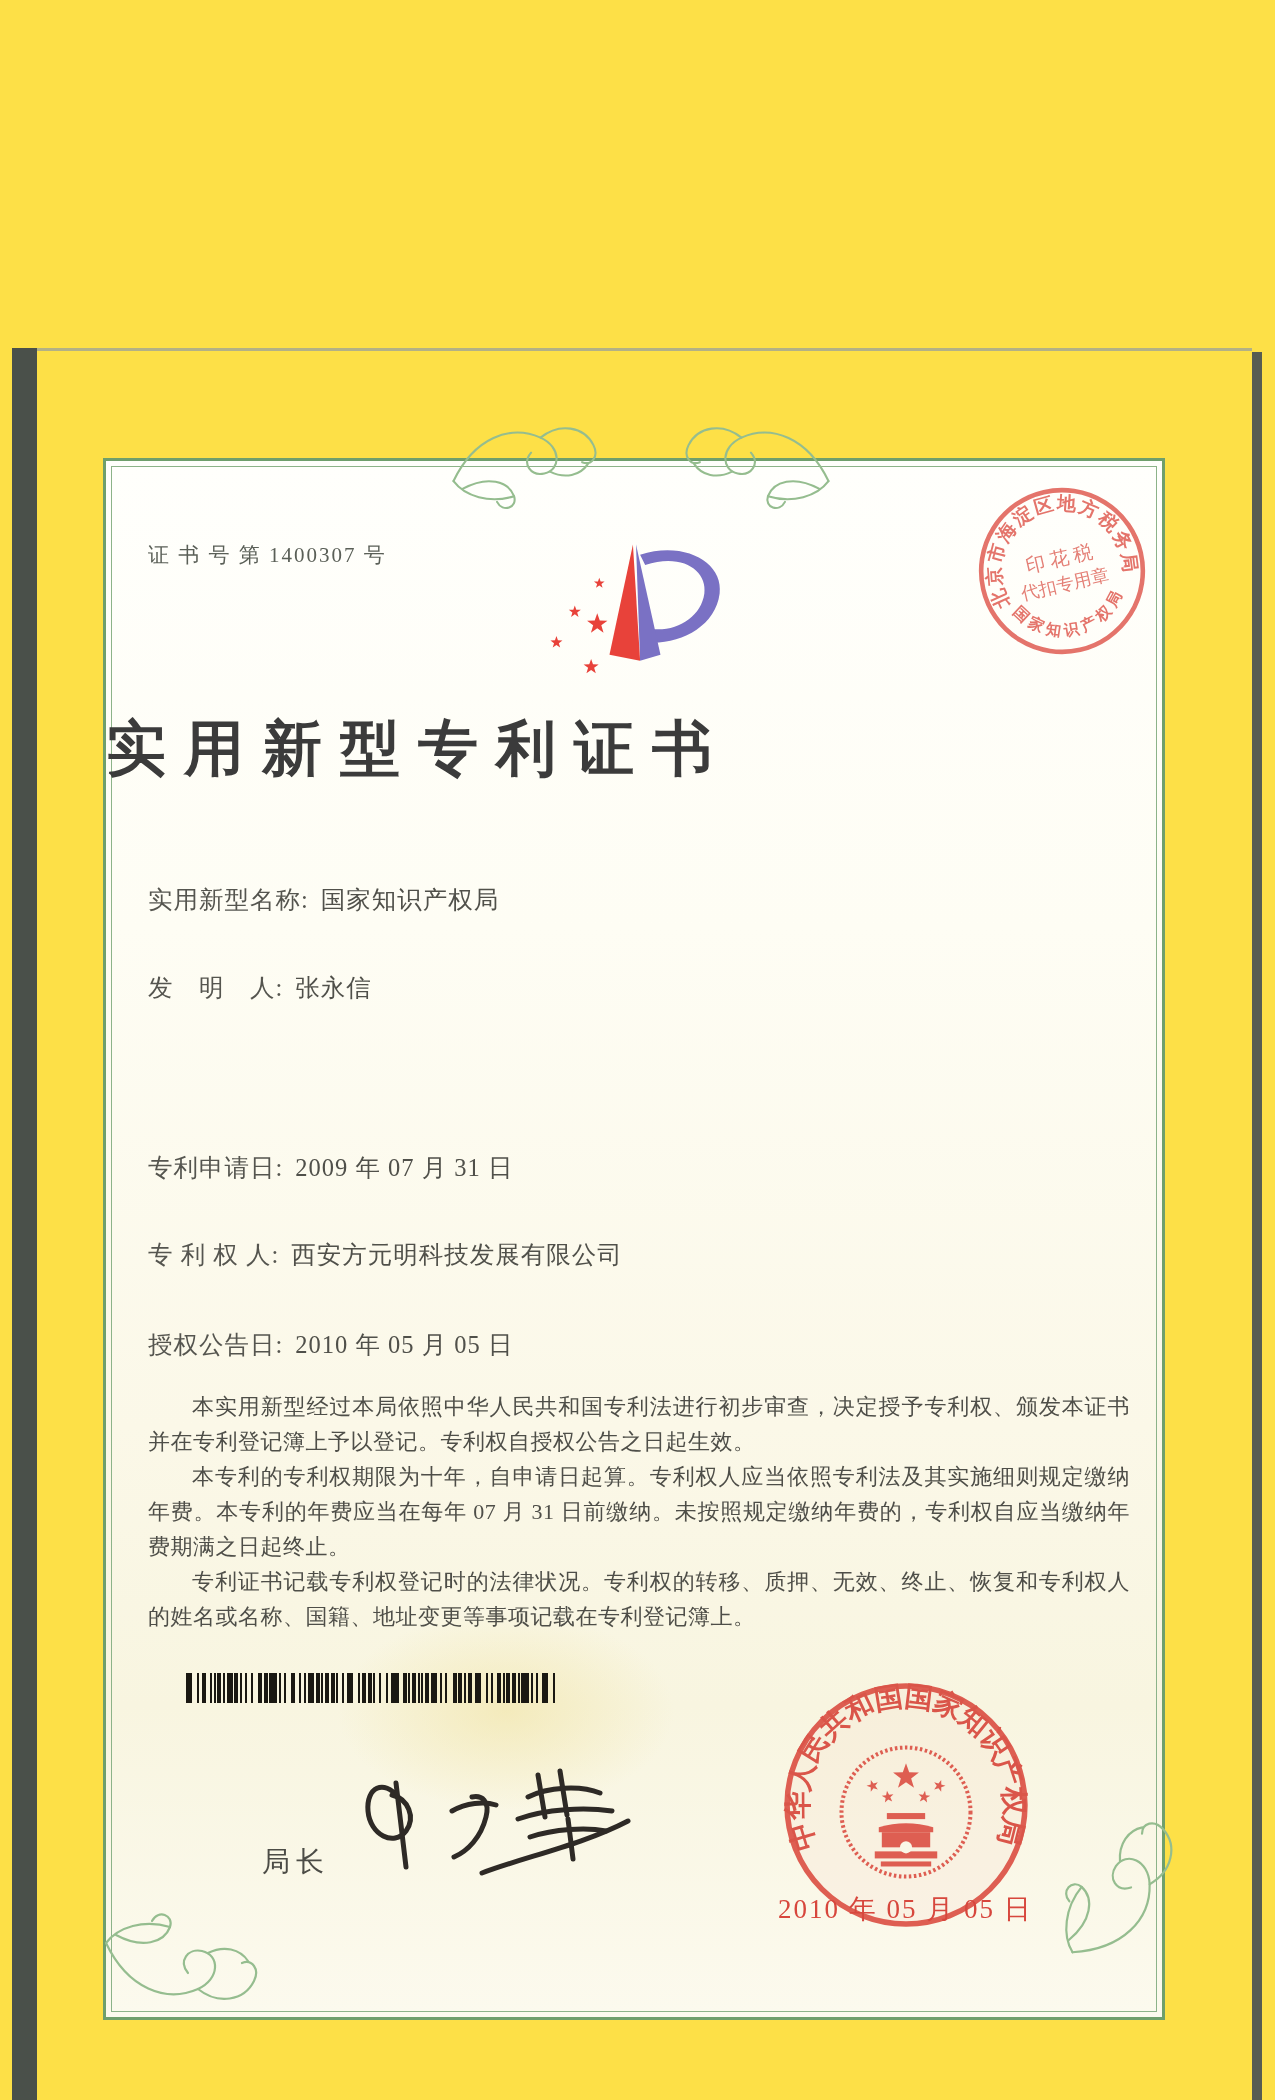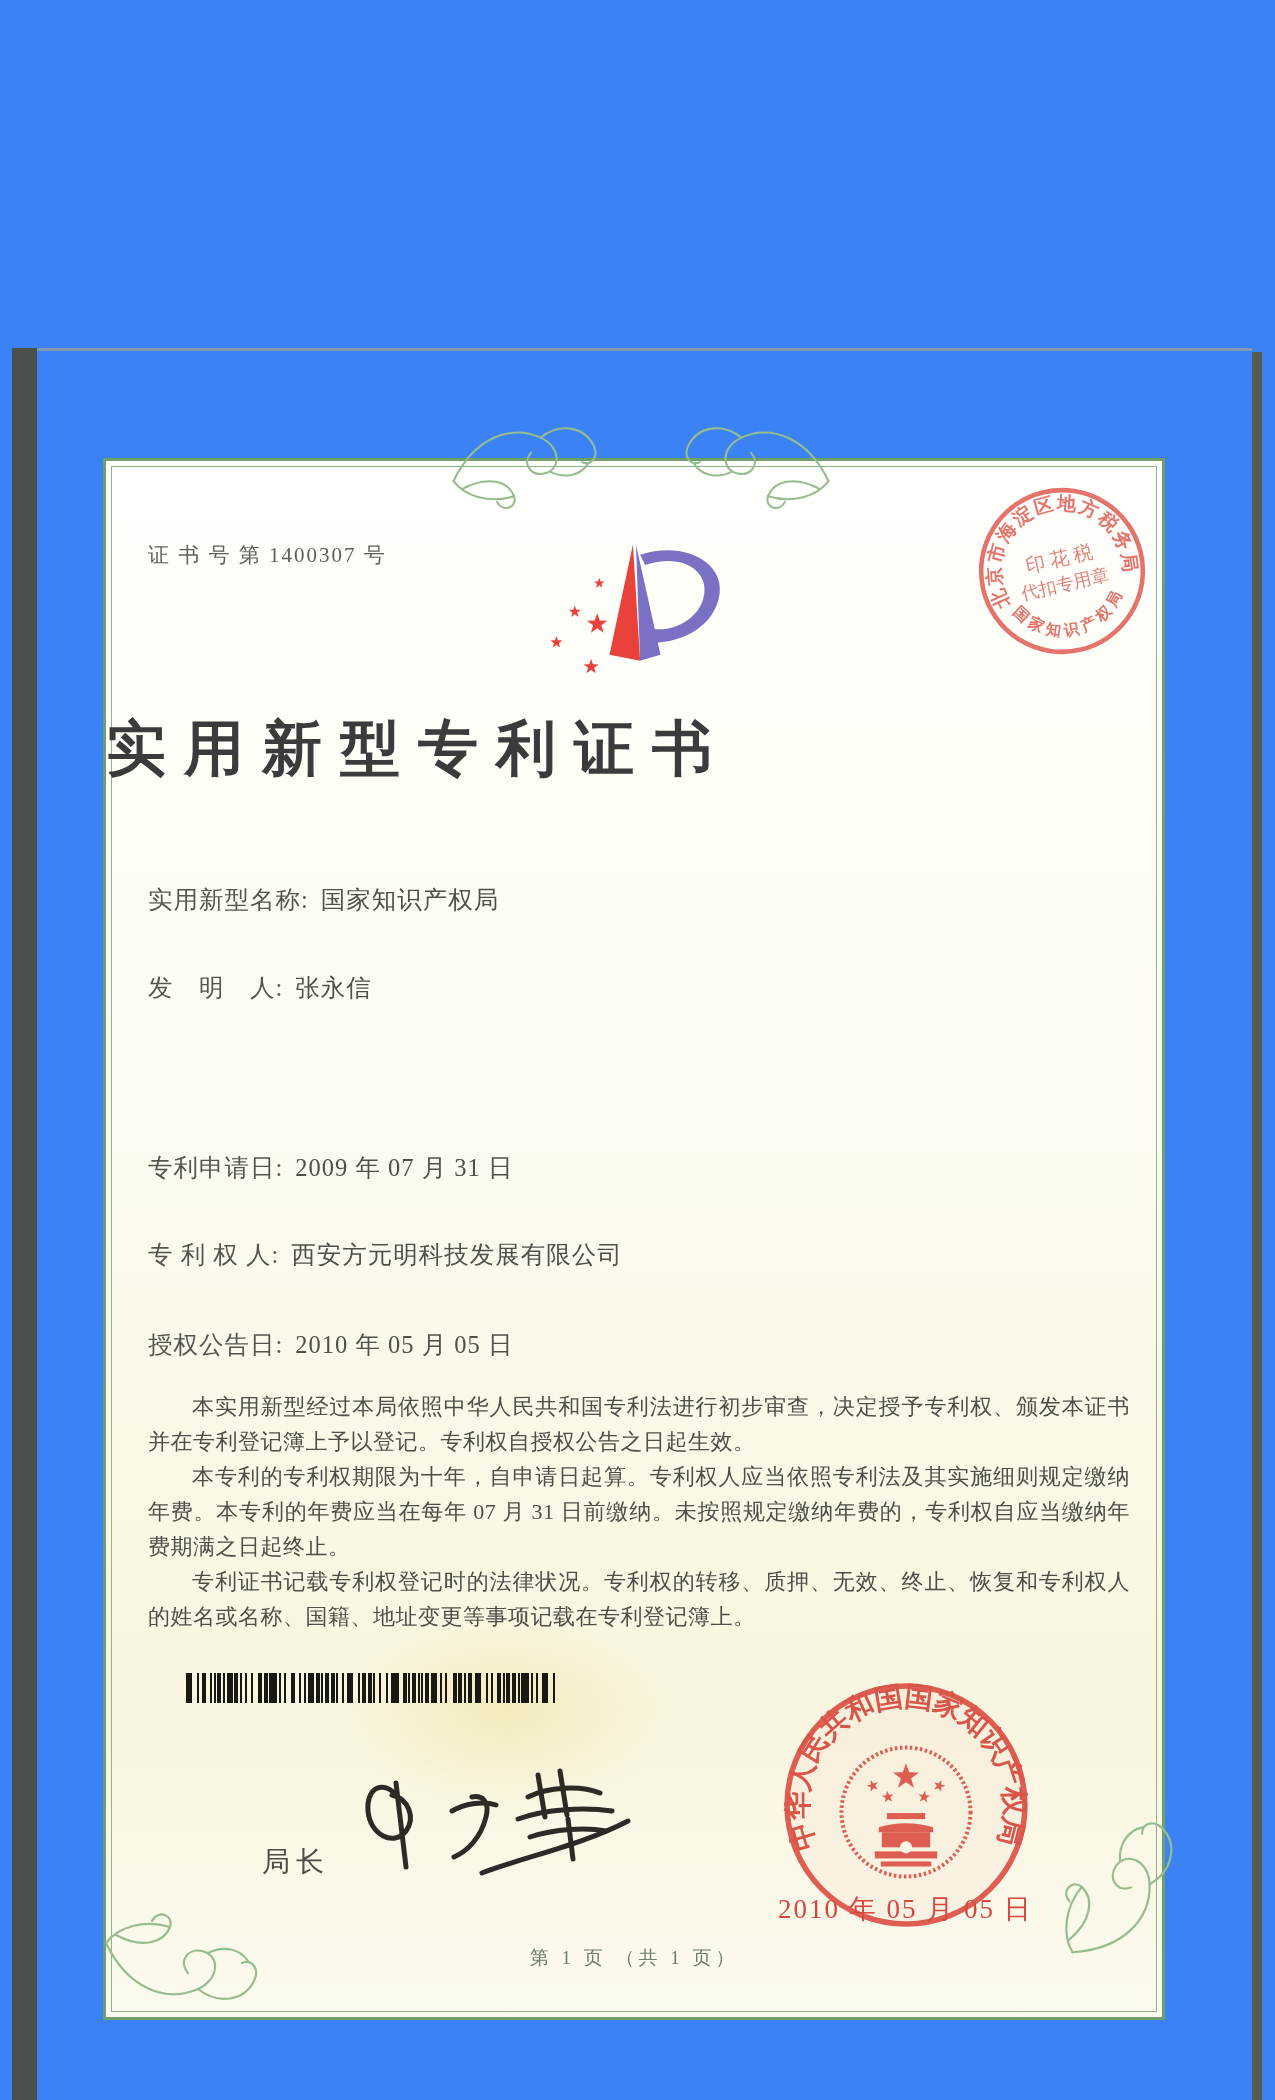--- a/index.html
+++ b/index.html
@@ -1,17 +1,17 @@
 <!DOCTYPE html>
 <html><head>
 <meta charset="utf-8">
 <style>
   html,body{margin:0;padding:0;background:#e9e9e9;}
   .stage{
-    position:relative; width:1275px; height:2100px; background:#3b82f6;
+    position:relative; width:1275px; height:2100px; background:#fde047;
     overflow:hidden; font-family:"Liberation Serif","DejaVu Serif",serif;
   }
   .abs{position:absolute;}
   .sr-only{position:absolute;width:1px;height:1px;overflow:hidden;clip:rect(0 0 0 0);white-space:nowrap;}
 
   
   .edge-strip{background:#4a504a;}
   .strip-left{left:12px; top:348px; width:25px; height:1752px;}
   .strip-right{left:1252px; top:352px; width:10px; height:1748px; background:#565c52;}
   .page-top-edge{left:37px; top:348px; width:1215px; height:3px; background:#9aa29a; opacity:.75;}
@@ -226,15 +226,14 @@
           <path d="M98,147 Q125,139 152,147 L152,152 L98,152 Z"></path>
           <rect x="101" y="152" width="48" height="15"></rect>
           <rect x="94" y="171" width="62" height="7"></rect>
           <rect x="100" y="181" width="50" height="5"></rect>
           <circle cx="125" cy="167" r="6" fill="#faf6e6"></circle>
         </g>
       </svg>
     </div>
     <div class="abs seal-date">2010 年 05 月 05 日</div>
 
-    <div class="abs footer">第 1 页 （共 1 页）</div>
   </div>
 </div>
 
 </body></html>

